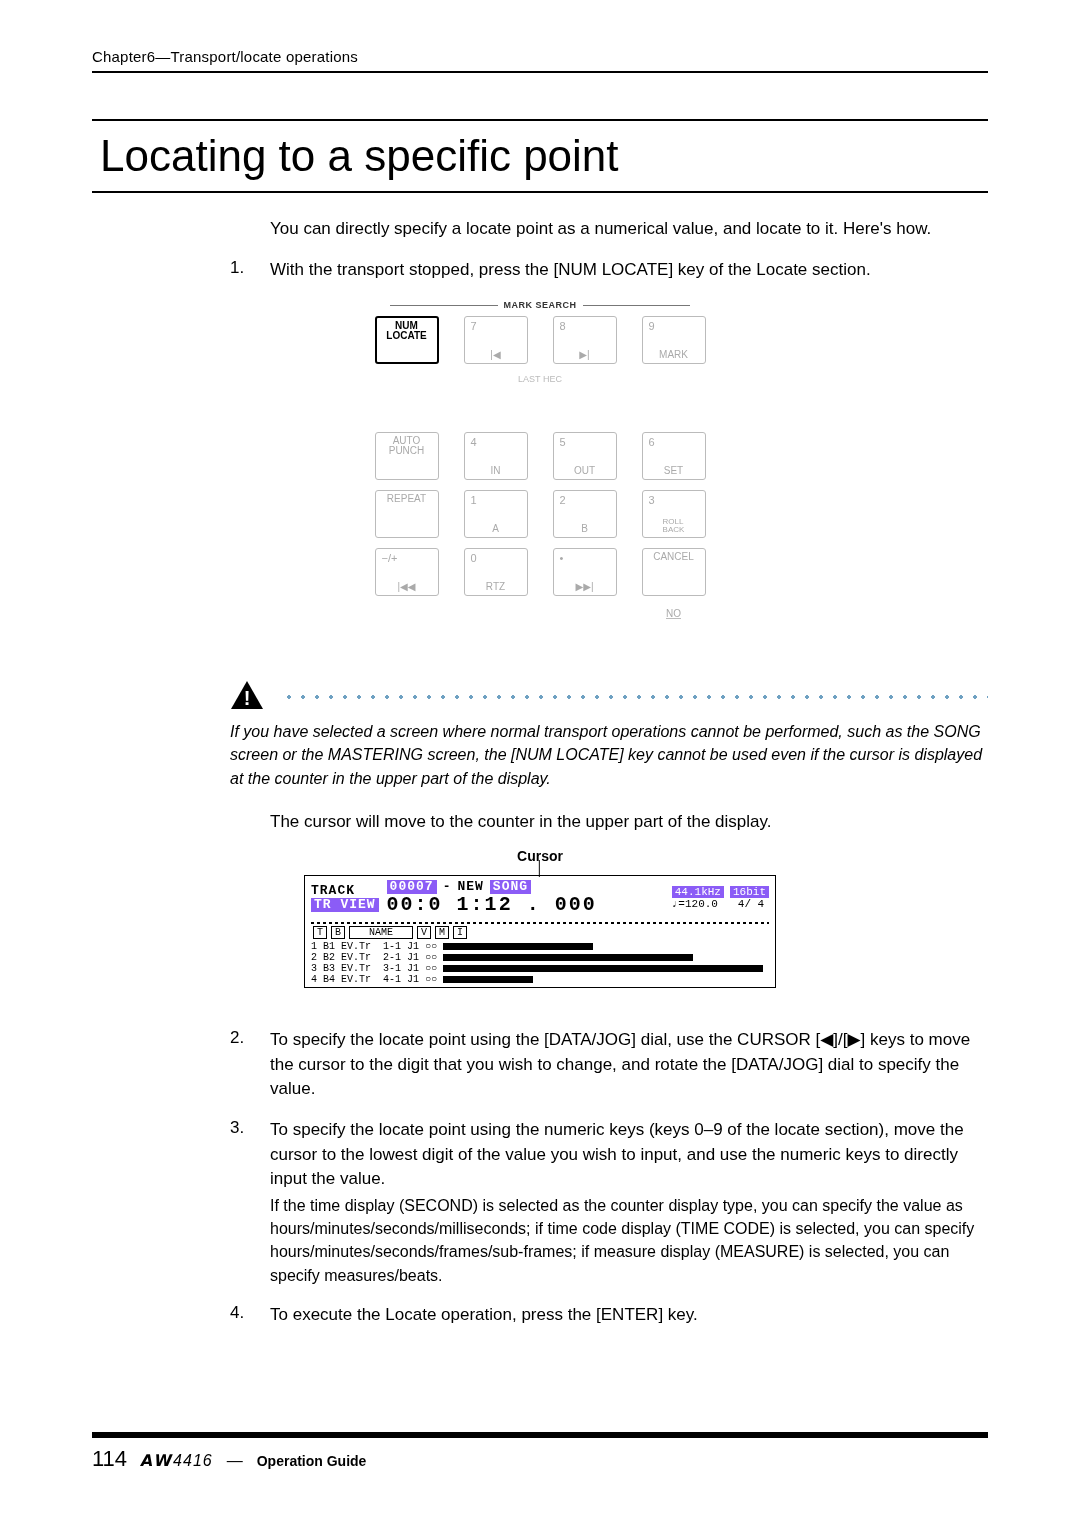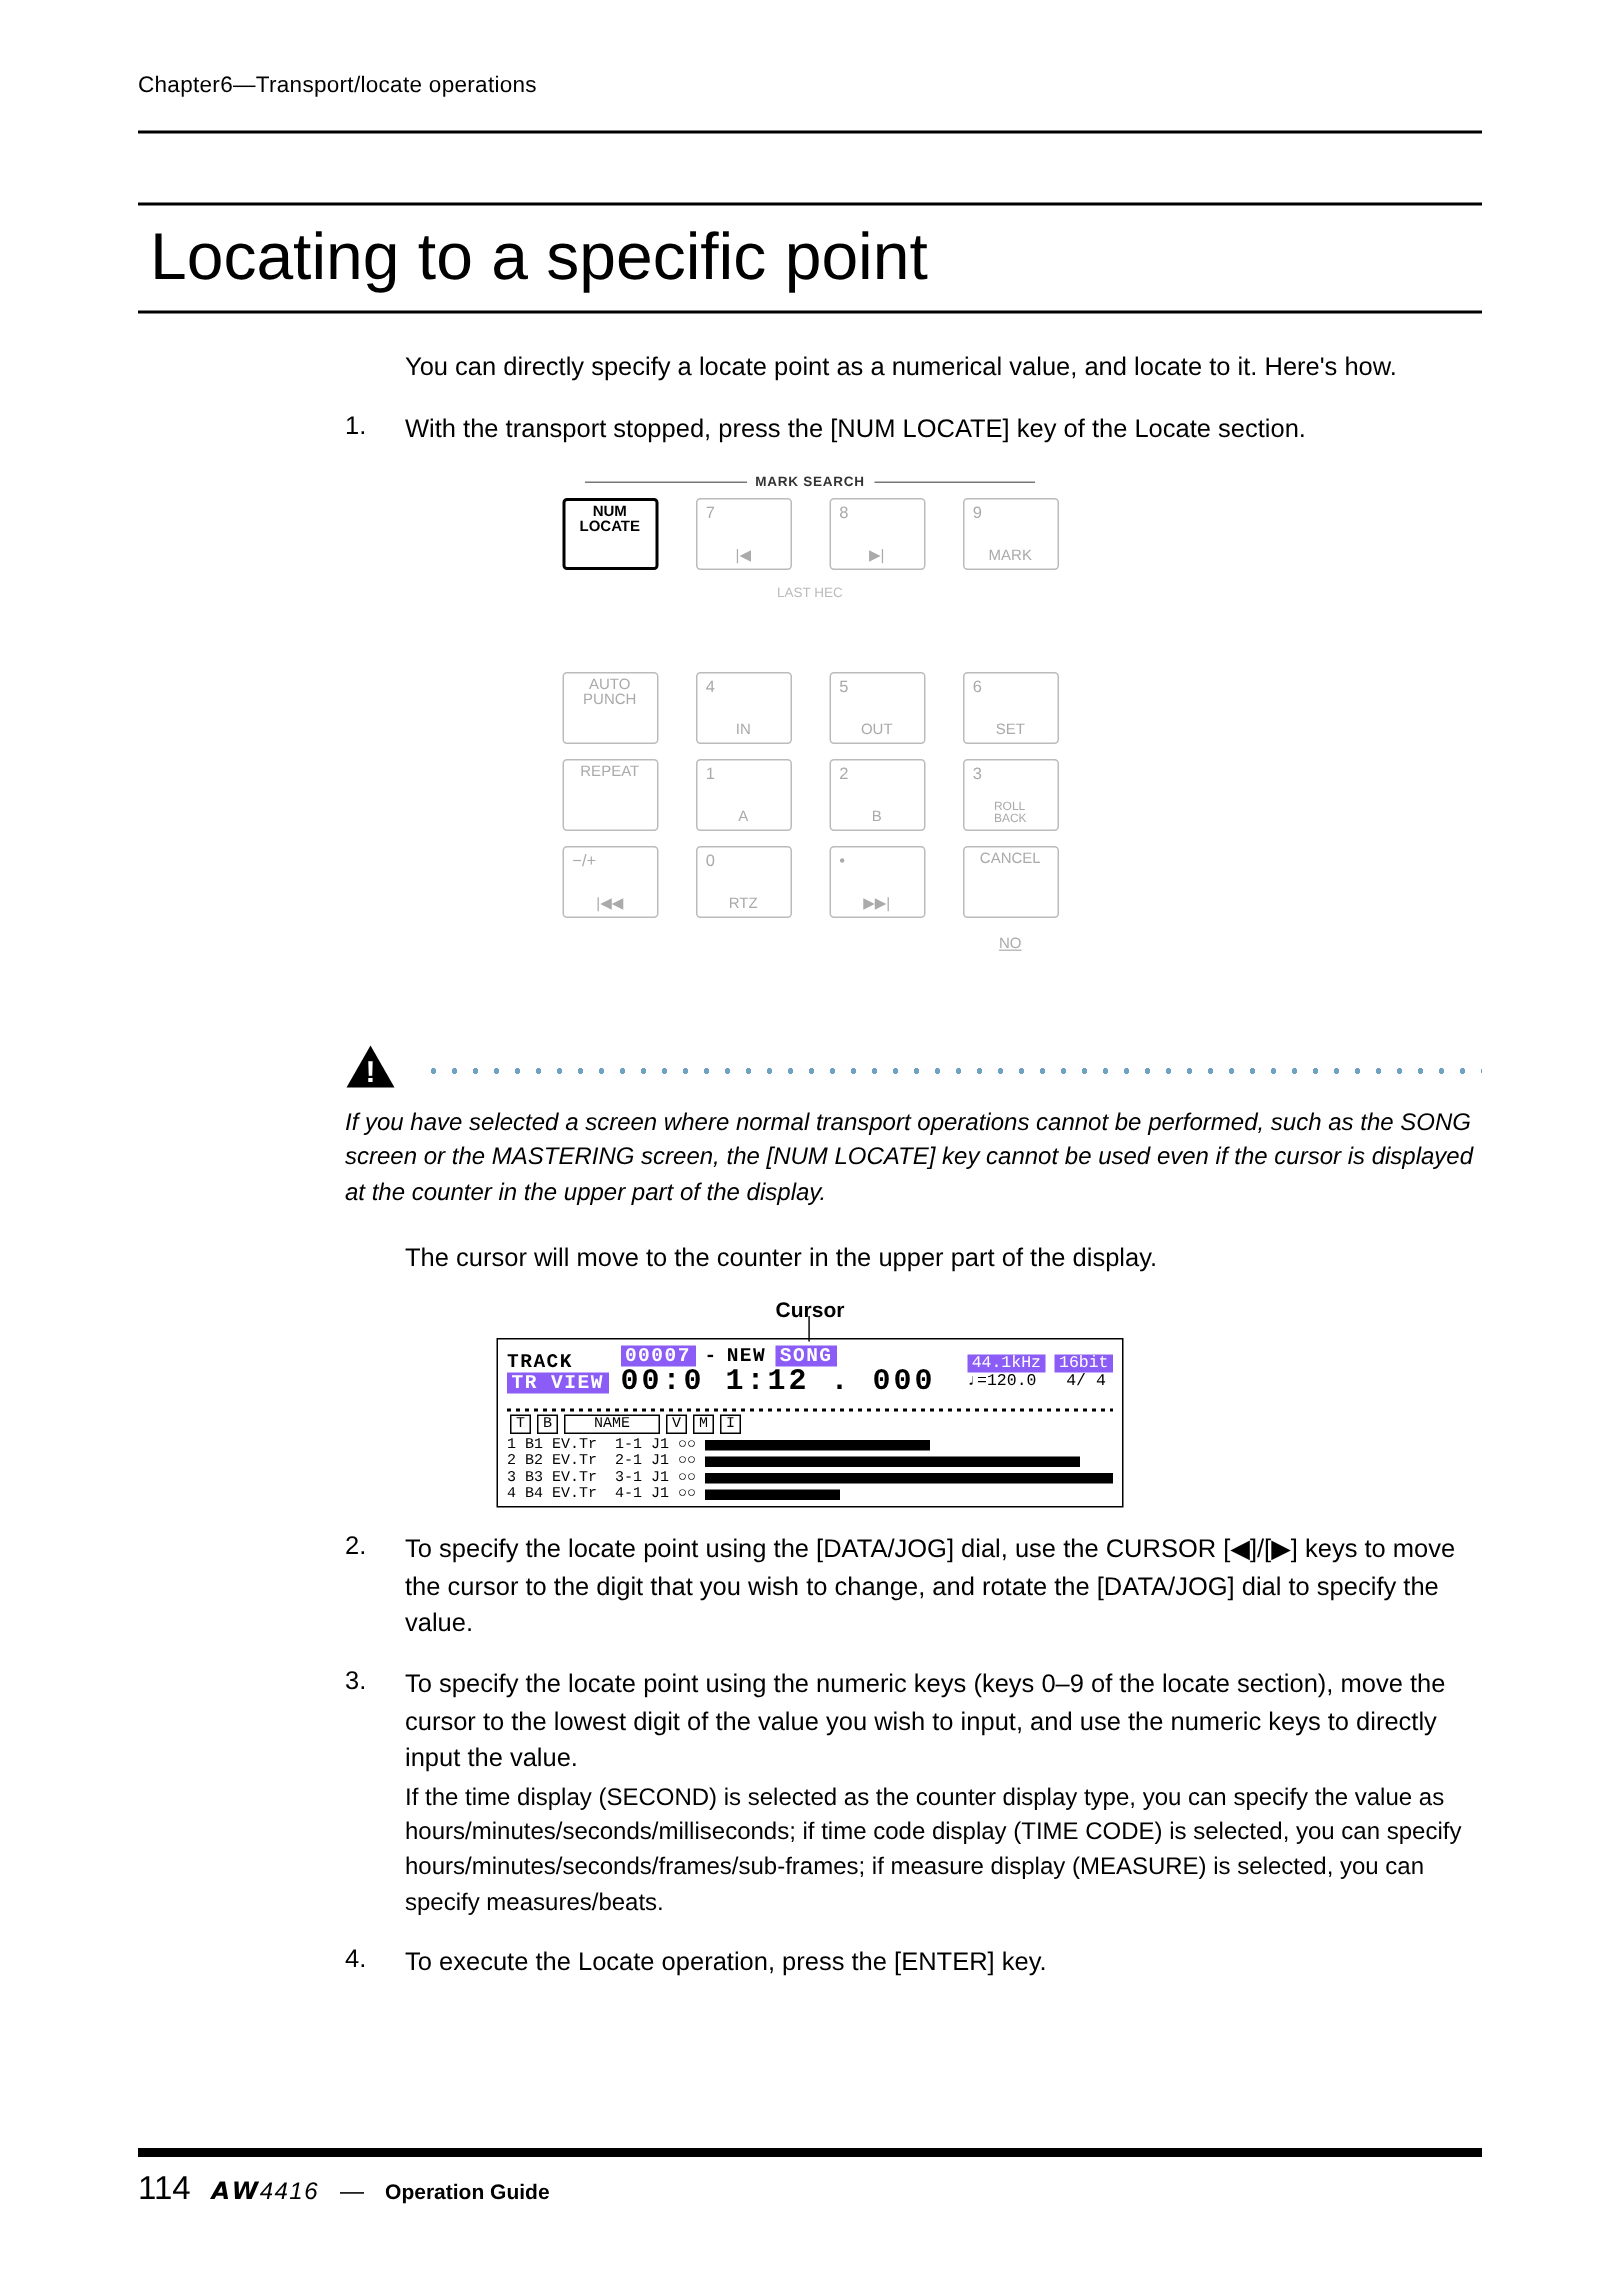--- a/index.html
+++ b/index.html
@@ -1,18 +1,18 @@
 <!DOCTYPE html>
 <html><head>
 <meta charset="utf-8">
 <style>
   * { box-sizing: border-box; margin: 0; padding: 0; }
   html, body { width: 1080px; height: 1528px; background: #fff; font-family: "Helvetica Neue", Helvetica, Arial, sans-serif; color: #000; }
   .page { position: relative; width: 1080px; height: 1528px; padding: 48px 92px 60px 92px; }
-  .running-head { font-size: 15px; color: #000; border-bottom: 2px solid #000; padding-bottom: 22px; letter-spacing: 0.2px; }
+  .running-head { font-size: 15px; color: #000; border-bottom: 2px solid #000; padding-bottom: 6px; letter-spacing: 0.2px; }
   .h1 { font-size: 44px; font-weight: 400; margin-top: 46px; border-top: 2px solid #000; border-bottom: 2px solid #000; padding: 10px 0 10px 8px; font-family: Arial, Helvetica, sans-serif; }
   .intro { margin: 24px 0 16px 178px; font-size: 17px; line-height: 1.45; max-width: 700px; }
   .step-row { display: flex; gap: 14px; margin-left: 138px; margin-top: 10px; max-width: 760px; }
   .step-num { min-width: 26px; font-size: 17px; }
   .step-text { font-size: 17px; line-height: 1.45; flex: 1; }
   .step-sub { font-size: 16px; line-height: 1.45; margin-top: 2px; }
 
   
   .keypad-wrap { margin: 18px auto 0; width: 300px; }
   .mark-search-row { display:flex; align-items:center; justify-content:center; gap:6px; font-size:9px; font-weight:700; color:#333; letter-spacing:0.5px; }
@@ -29,21 +29,21 @@
   
   .warn-wrap { margin: 26px 0 0 138px; max-width: 760px; }
   .warn-head { display:flex; align-items:center; gap:10px; }
   .warn-icon { display:inline-block; }
   .warn-dots { flex:1; height:8px; background-image: radial-gradient(circle, #6fa1c2 2px, transparent 2px); background-size: 14px 8px; background-repeat: repeat-x; background-position: 0 50%; margin-left:8px; }
   .warn-text { font-style: italic; font-size: 16px; line-height: 1.45; margin-top: 6px; }
 
   .para { margin: 20px 0 0 178px; font-size: 17px; line-height: 1.45; max-width: 700px; }
 
   
-  .lcd-fig { margin: 14px auto 16px; width: 418px; }
+  .lcd-fig { margin: 14px auto 40px; width: 472px; }
   .cursor-label-row { display:flex; flex-direction:column; align-items:center; margin-bottom:2px; }
   .cursor-label { font-weight:700; font-size:14px; }
   .cursor-arrow { font-size:14px; line-height:0.6; }
   .lcd-panel { background:#fff; border:1px solid #000; padding:4px 6px 2px; font-family: "Courier New", monospace; font-size:12px; line-height:1.1; }
   .lcd-top { display:flex; align-items:center; gap:8px; padding-bottom:2px; }
   .lcd-chunk { display:flex; flex-direction:column; }
   .lcd-chunk .ln1 { font-weight:700; letter-spacing:1px; font-size:13px; display:flex; gap:6px; align-items:center; }
   .lcd-chunk .ln2 { font-weight:700; letter-spacing:1px; font-size:13px; white-space:pre; }
   .inv { background:#8b5cf6; color:#fff; padding:0 3px; display:inline-block; }
   .lcd-counter { font-weight:700; font-size:20px; letter-spacing:2px; white-space:pre; }

